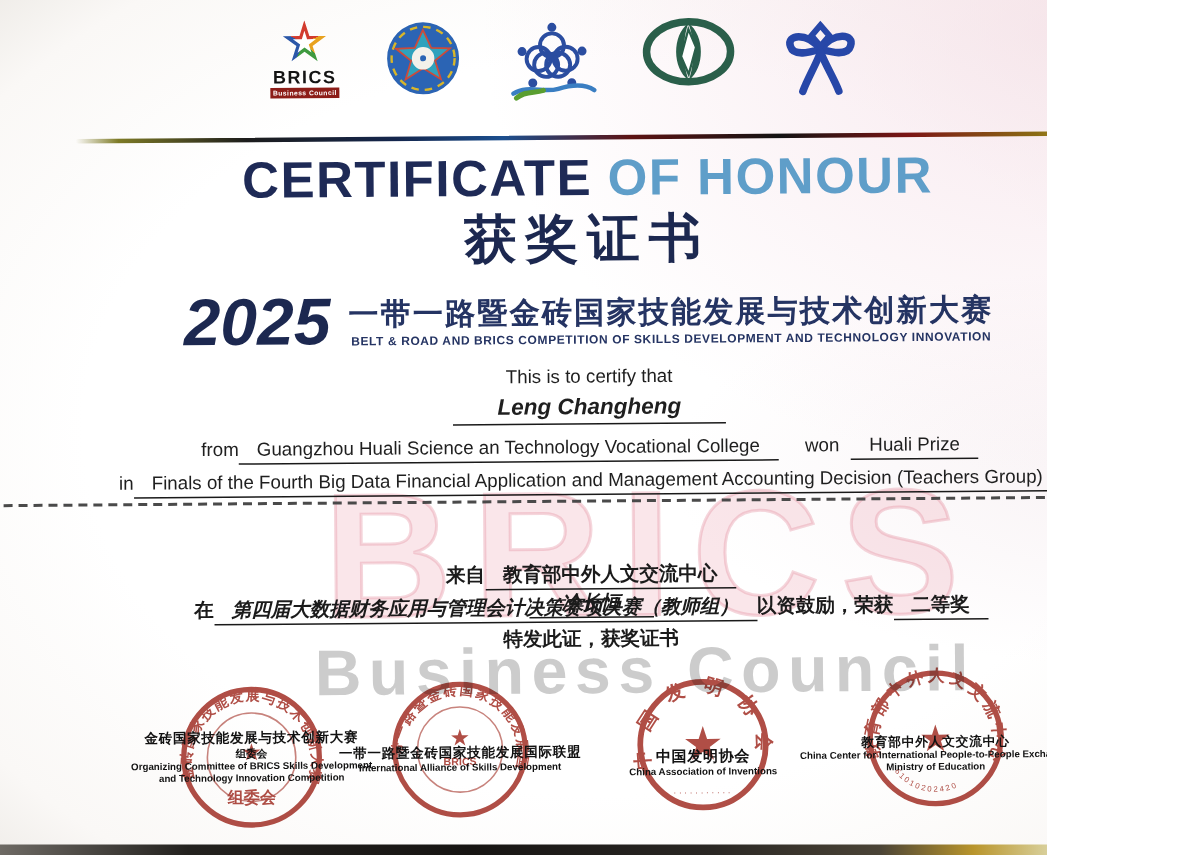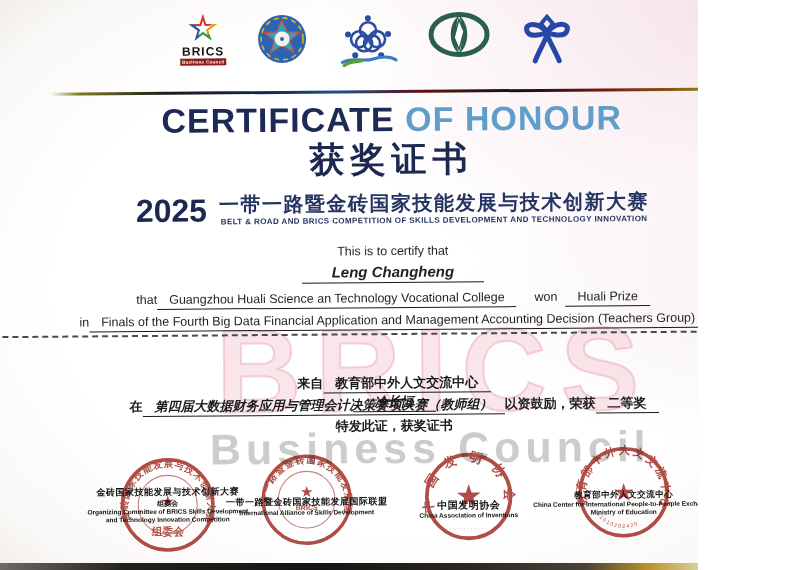--- a/index.html
+++ b/index.html
@@ -38,21 +38,21 @@
     background:linear-gradient(90deg,transparent 0%,#7d7a26 4%,#1c1c1c 16%,#14264d 30%,#1c4f8e 40%,#5d1313 52%,#131313 66%,#7c1515 78%,#8a6c14 90%,#c8b23c 96%,transparent 100%);}
   
   .title{position:absolute;top:104px;left:0;width:798px;text-align:center;z-index:3;
     font-size:34px;font-weight:800;letter-spacing:1px;}
   .title .t1{color:#1e2a56;} .title .t2{color:#5f9ec9;}
   .title-cn{position:absolute;top:140px;left:50%;transform:translateX(-54%);z-index:3;
     font-size:35px;font-weight:800;color:#1c2850;letter-spacing:6px;}
   .meta{position:absolute;top:153px;left:556px;z-index:3;font-size:10.5px;font-weight:bold;color:#2a2a2a;line-height:1.65;}
   
   .comp{position:absolute;top:196px;left:0;width:798px;display:flex;justify-content:center;align-items:center;gap:12px;z-index:3;}
-  .comp-year{font-size:32px;font-weight:800;color:#1c2850;line-height:1;}
+  .comp-year{font-size:44px;font-weight:800;font-style:italic;color:#1c2850;line-height:1;}
   .comp-right{display:flex;flex-direction:column;align-items:center;}
   .comp-cn{font-size:20px;font-weight:800;color:#253463;letter-spacing:1.5px;line-height:1.1;}
   .comp-en{font-size:8px;font-weight:bold;color:#253463;letter-spacing:.4px;margin-top:2px;}
   
   .line{position:absolute;left:0;width:798px;text-align:center;z-index:3;font-size:12.5px;color:#1f1f1f;}
   .u{border-bottom:1.6px solid #1a1a1a;padding:0 12px;display:inline-block;line-height:1.35;}
   .bi{font-weight:bold;font-style:italic;}
   .gap{display:inline-block;width:18px;}
   .dashes{position:absolute;top:337px;left:8px;right:8px;z-index:3;border-top:2px dashed #4a4a4a;}
   .cnb{font-weight:bold;color:#1b1b1b;}
@@ -150,21 +150,21 @@
         <div class="comp-cn">一带一路暨金砖国家技能发展与技术创新大赛</div>
         <div class="comp-en">BELT &amp; ROAD AND BRICS COMPETITION OF SKILLS DEVELOPMENT AND TECHNOLOGY INNOVATION</div>
       </div>
     </div>
 
     <div class="line" style="top:248px;">This is to certify that</div>
     <div class="line" style="top:266px;font-size:15px;">
       <span class="u bi" style="padding:0 30px;">Leng Changheng</span>
     </div>
     <div class="line" style="top:294px;">
-      <span>that</span><span class="u">Guangzhou Huali Science an Technology Vocational College</span><span class="gap"></span><span>won</span><span class="gap" style="width:8px;"></span><span class="u">Huali Prize</span>
+      <span>from</span><span class="u">Guangzhou Huali Science an Technology Vocational College</span><span class="gap"></span><span>won</span><span class="gap" style="width:8px;"></span><span class="u">Huali Prize</span>
     </div>
     <div class="line" style="top:316px;">
       <span>in</span><span class="u">Finals of the Fourth Big Data Financial Application and Management Accounting Decision (Teachers Group)</span>
     </div>
 
     <div class="dashes"></div>
 
     <div class="line" style="top:349px;font-size:13px;">
       <span class="u bi cnb" style="padding:0 22px;margin-top:48px;">冷长恒</span>
     </div>

